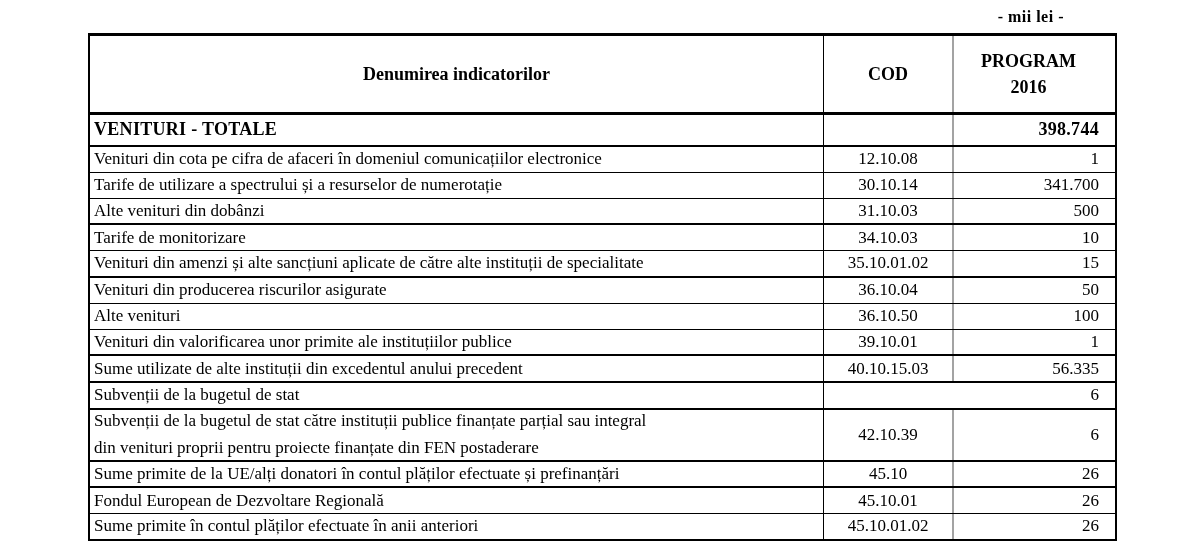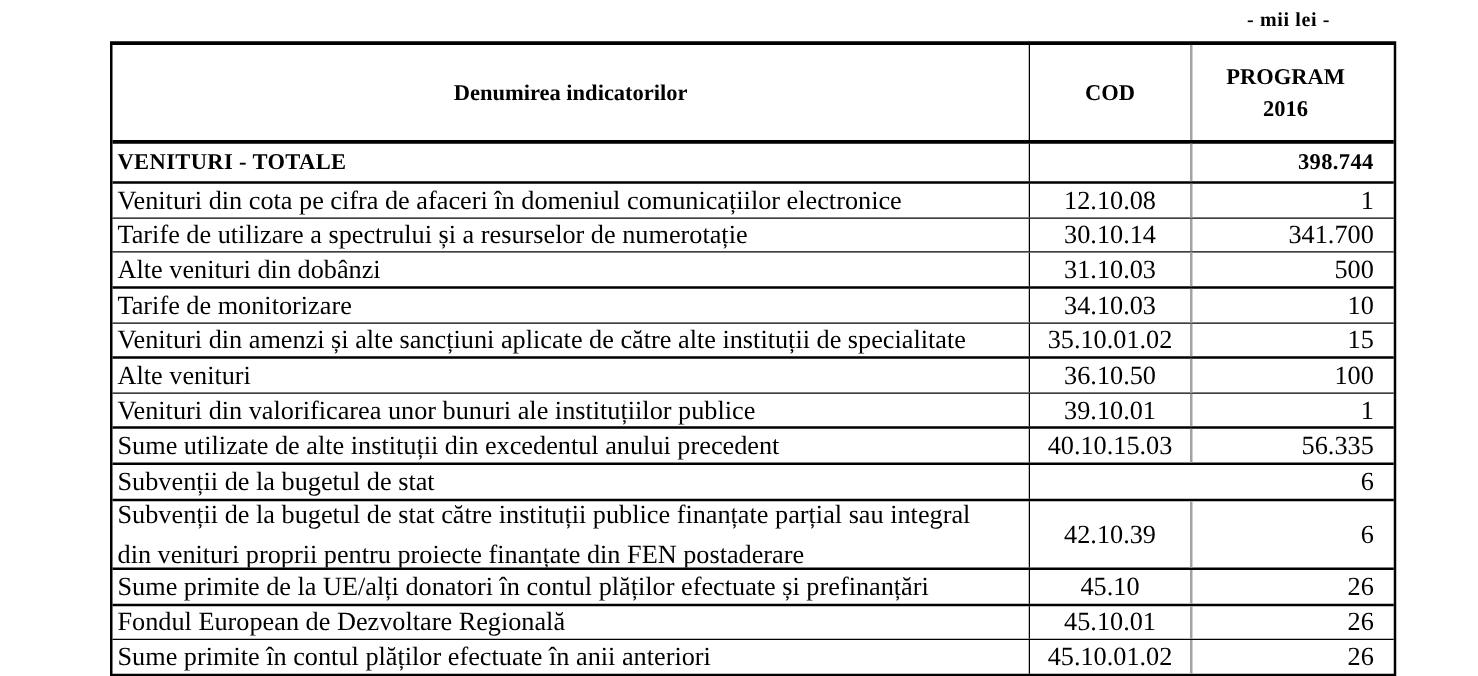--- a/index.html
+++ b/index.html
@@ -49,21 +49,21 @@
     flex: 0 0 76px;
     border-bottom: 3px solid #000;
   }
   .t-row.totale { flex: 0 0 30px; }
   .t-row.double { flex: 2 1 0; }
   .t-row.thick { border-bottom-width: 2px; }
   .cell {
     box-sizing: border-box;
     display: flex;
     align-items: center;
-    font-size: 21px;
+    font-size: 17px;
     line-height: 1.2;
     padding: 1px 4px;
     overflow: hidden;
   }
   .c-ind {
     flex: 0 0 734px;
     width: 734px;
     border-right: 1px solid #000;
     justify-content: flex-start;
     text-align: left;
@@ -143,29 +143,34 @@
       <div class="cell c-cod">34.10.03</div>
       <div class="cell c-val">10</div>
     </div>
 
     <div class="t-row thick">
       <div class="cell c-ind">Venituri din amenzi și alte sancțiuni aplicate de către alte instituții de specialitate</div>
       <div class="cell c-cod">35.10.01.02</div>
       <div class="cell c-val">15</div>
     </div>
 
+    <div class="t-row">
+      <div class="cell c-ind">Venituri din producerea riscurilor asigurate</div>
+      <div class="cell c-cod">36.10.04</div>
+      <div class="cell c-val">50</div>
+    </div>
 
     <div class="t-row">
       <div class="cell c-ind">Alte venituri</div>
       <div class="cell c-cod">36.10.50</div>
       <div class="cell c-val">100</div>
     </div>
 
     <div class="t-row thick">
-      <div class="cell c-ind">Venituri din valorificarea unor bunuri ale instituțiilor publice</div>
+      <div class="cell c-ind">Venituri din valorificarea unor primite ale instituțiilor publice</div>
       <div class="cell c-cod">39.10.01</div>
       <div class="cell c-val">1</div>
     </div>
 
     <div class="t-row thick">
       <div class="cell c-ind">Sume utilizate de alte instituții din excedentul anului precedent</div>
       <div class="cell c-cod">40.10.15.03</div>
       <div class="cell c-val">56.335</div>
     </div>
 

